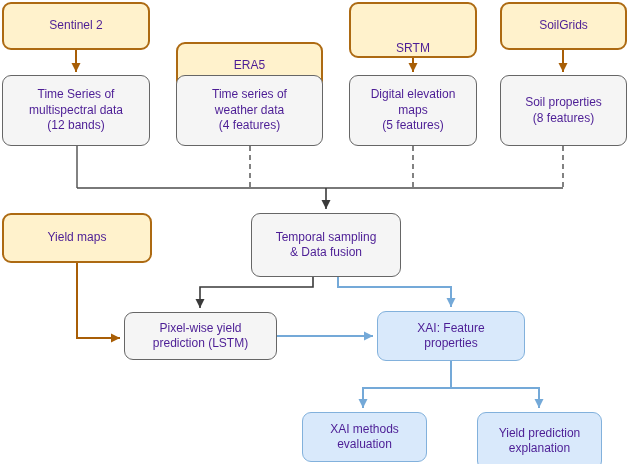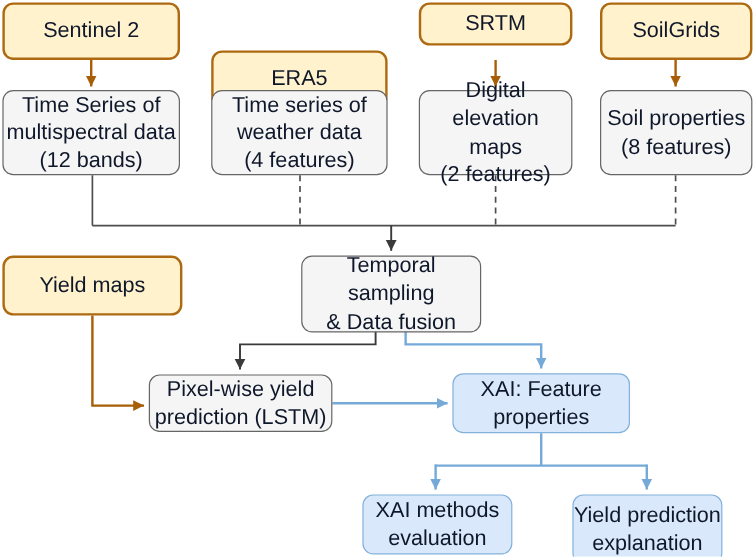--- a/index.html
+++ b/index.html
@@ -12,33 +12,33 @@
     overflow: hidden;
   }
   .node {
     position: absolute;
     display: flex;
     align-items: center;
     justify-content: center;
     text-align: center;
     box-sizing: border-box;
     border-radius: 9px;
-    color: #0f172a;
-    font-size: 18px;
+    color: #4c1d95;
+    font-size: 12px;
     line-height: 1.28;
   }
   .node span { white-space: pre-line; }
   .yellow { background: #fff2cc; border: 2px solid #ad6a12; }
   .gray   { background: #f5f5f5; border: 1.5px solid #666666; }
   .blue   { background: #d9e9fb; border: 1.5px solid #82b1dc; }
 
   
   #n-sentinel2 { left:2px;   top:2px;   width:148px; height:48px; }
   #n-era5      { left:176px; top:2px;   width:147px; height:48px;margin-top:40px; }
-  #n-srtm      { left:349px; top:2px;   width:128px; height:36px; }
+  #n-srtm      { left:349px; top:2px;   width:128px; height:56px;align-items:flex-end; }
   #n-soilgrids { left:500px; top:2px;   width:127px; height:48px; }
 
   #n-multispectral { left:2px;   top:75px; width:148px; height:71px; }
   #n-weather       { left:176px; top:75px; width:147px; height:71px; }
   #n-elevation     { left:349px; top:75px; width:128px; height:71px; }
   #n-soil          { left:500px; top:75px; width:127px; height:71px; }
 
   #n-yield-maps { left:2px;   top:213px; width:150px; height:50px; }
   #n-fusion     { left:251px; top:213px; width:150px; height:64px; }
   #n-lstm       { left:124px; top:312px; width:153px; height:48px; }
@@ -117,21 +117,21 @@
 (12 bands)</span>
   </div>
   <div class="node gray" id="n-weather">
     <span>Time series of
 weather data
 (4 features)</span>
   </div>
   <div class="node gray" id="n-elevation">
     <span>Digital elevation
 maps
-(2 features)</span>
+(5 features)</span>
   </div>
   <div class="node gray" id="n-soil">
     <span>Soil properties
 (8 features)</span>
   </div>
 
   <div class="node yellow" id="n-yield-maps">
     <span>Yield maps</span>
   </div>
   <div class="node gray" id="n-fusion">

